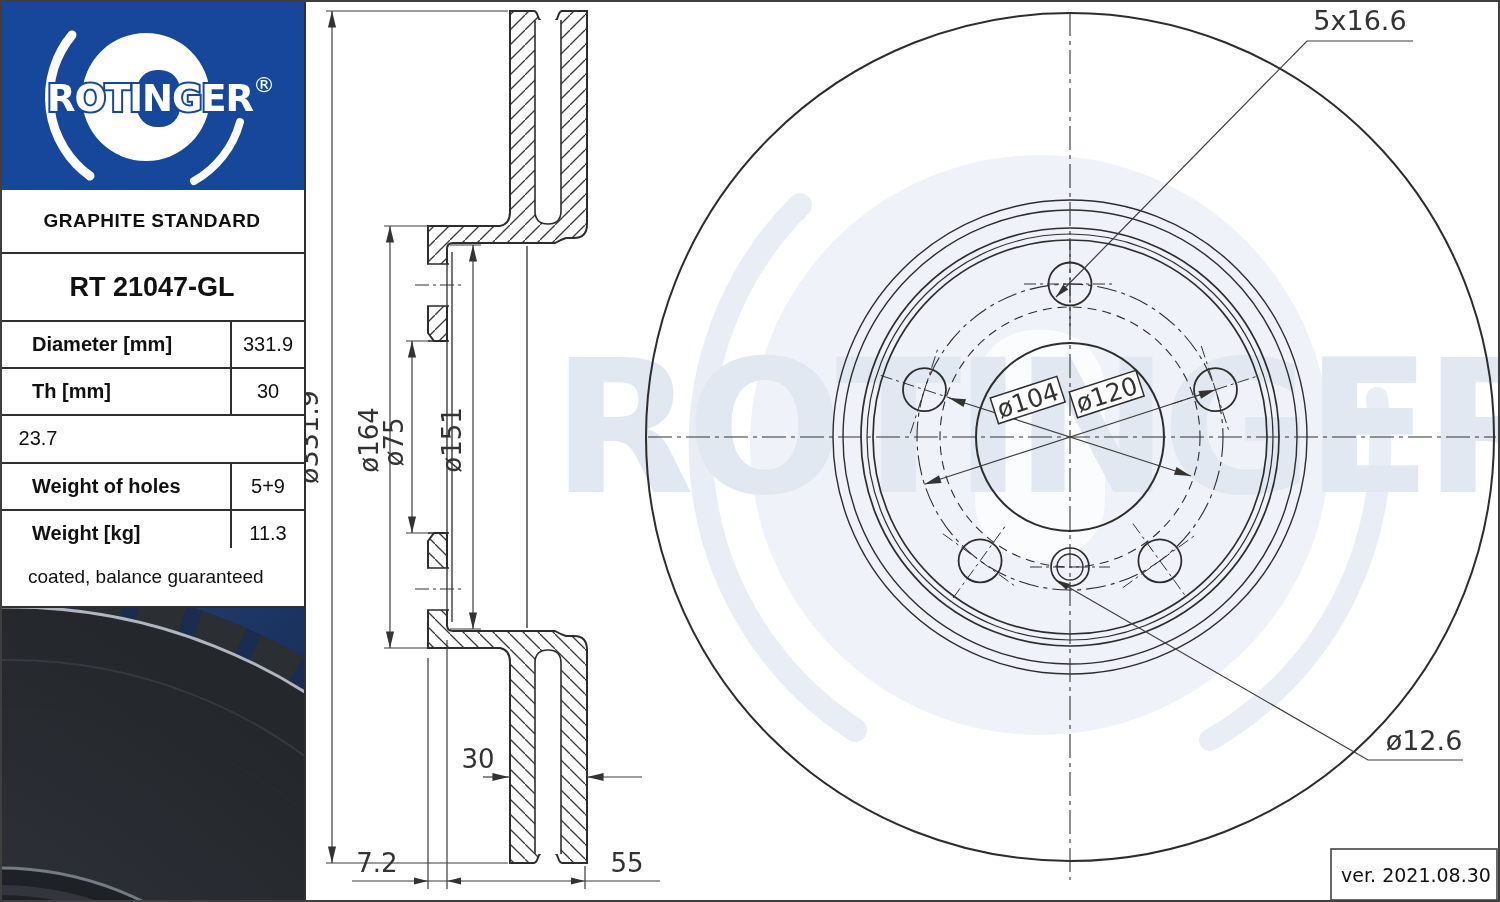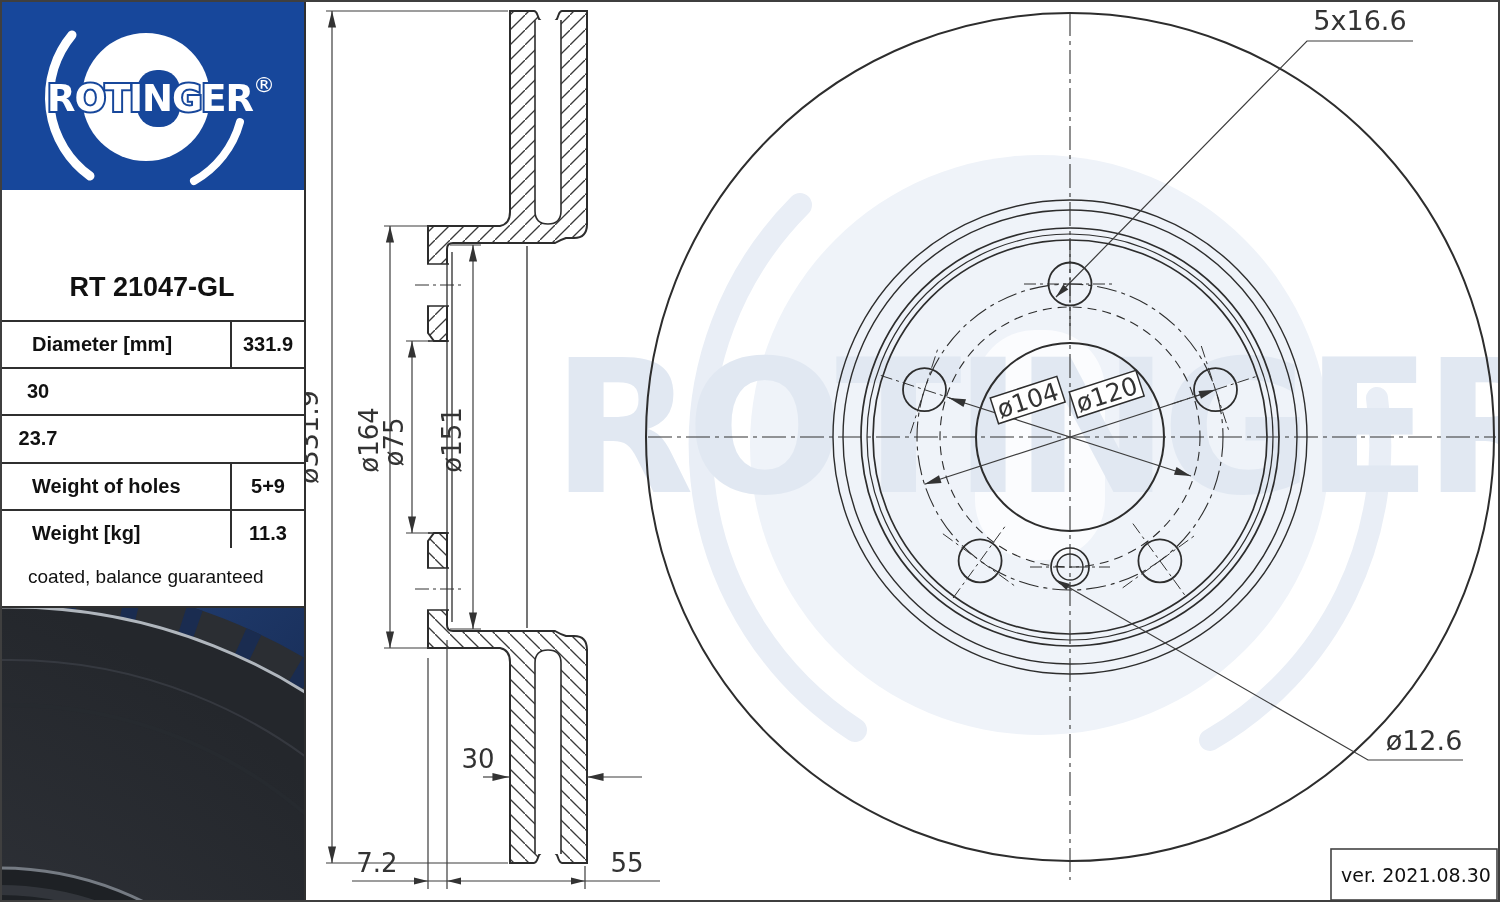--- a/index.html
+++ b/index.html
@@ -14,21 +14,21 @@
        border-bottom:2px solid #2f2f2f;display:flex;align-items:center;}
   .subtitle-row{top:190px;height:64px;justify-content:center;
       font-weight:bold;font-size:19px;letter-spacing:.5px;color:#111;}
   .part-row{top:254px;height:68px;justify-content:center;
       font-weight:bold;font-size:27px;color:#111;text-align:right;}
   .spec-row{display:flex;height:45.2px;border-bottom:2px solid #2f2f2f;align-items:stretch;}
   #spec-table{position:absolute;top:322px;left:0;width:304px;}
   .spec-label{flex:1;display:flex;align-items:center;padding-left:12px;
       font-weight:bold;font-size:20px;color:#111;margin-left:20px;}
   .spec-value{width:72px;display:flex;align-items:center;justify-content:center;
-      border-left:2px solid #2f2f2f;font-weight:bold;font-size:20px;color:#111;}
+      border-left:2px solid #2f2f2f;font-weight:normal;font-size:20px;color:#111;}
   .note-row{top:548px;height:60px;font-size:19px;color:#111;padding-left:28px;}
   #photo-wrap{position:absolute;top:608px;left:0;width:304px;height:294px;}
   
   #drawing{position:absolute;left:306px;top:0;width:1194px;height:902px;}
   svg text{font-family:"DejaVu Sans",sans-serif;}
 </style>
 </head>
 <body>
 
 <div id="canvas">
@@ -40,28 +40,30 @@
       <svg width="304" height="190" viewBox="0 0 304 190">
         <circle cx="146" cy="97" r="64" fill="#ffffff"></circle>
         <path d="M 72,35 A 97,97 0 0 0 90,176" fill="none" stroke="#ffffff" stroke-width="9" stroke-linecap="round"></path>
         <path d="M 194,181 A 97,97 0 0 0 240,122" fill="none" stroke="#ffffff" stroke-width="8" stroke-linecap="round"></path>
         <rect x="137" y="70" width="43" height="57" rx="20" fill="#17479B"></rect>
         <text x="150" y="111" text-anchor="middle" font-size="37" font-weight="bold" fill="#ffffff" stroke="#17479B" stroke-width="4" paint-order="stroke" style="letter-spacing:-1px">ROTINGER</text>
         <text x="253" y="92" font-size="22" fill="#ffffff">®</text>
       </svg>
     </div>
 
+    <div class="row subtitle-row">GRAPHITE STANDARD</div>
     <div class="row part-row">RT 21047-GL</div>
 
     <div id="spec-table">
       <div class="spec-row">
         <div class="spec-label">Diameter [mm]</div>
         <div class="spec-value">331.9</div>
       </div>
       <div class="spec-row">
+        <div class="spec-label">Th [mm]</div>
         <div class="spec-value">30</div>
       </div>
       <div class="spec-row">
         <div class="spec-value">23.7</div>
       </div>
       <div class="spec-row">
         <div class="spec-label">Weight of holes</div>
         <div class="spec-value">5+9</div>
       </div>
       <div class="spec-row">

